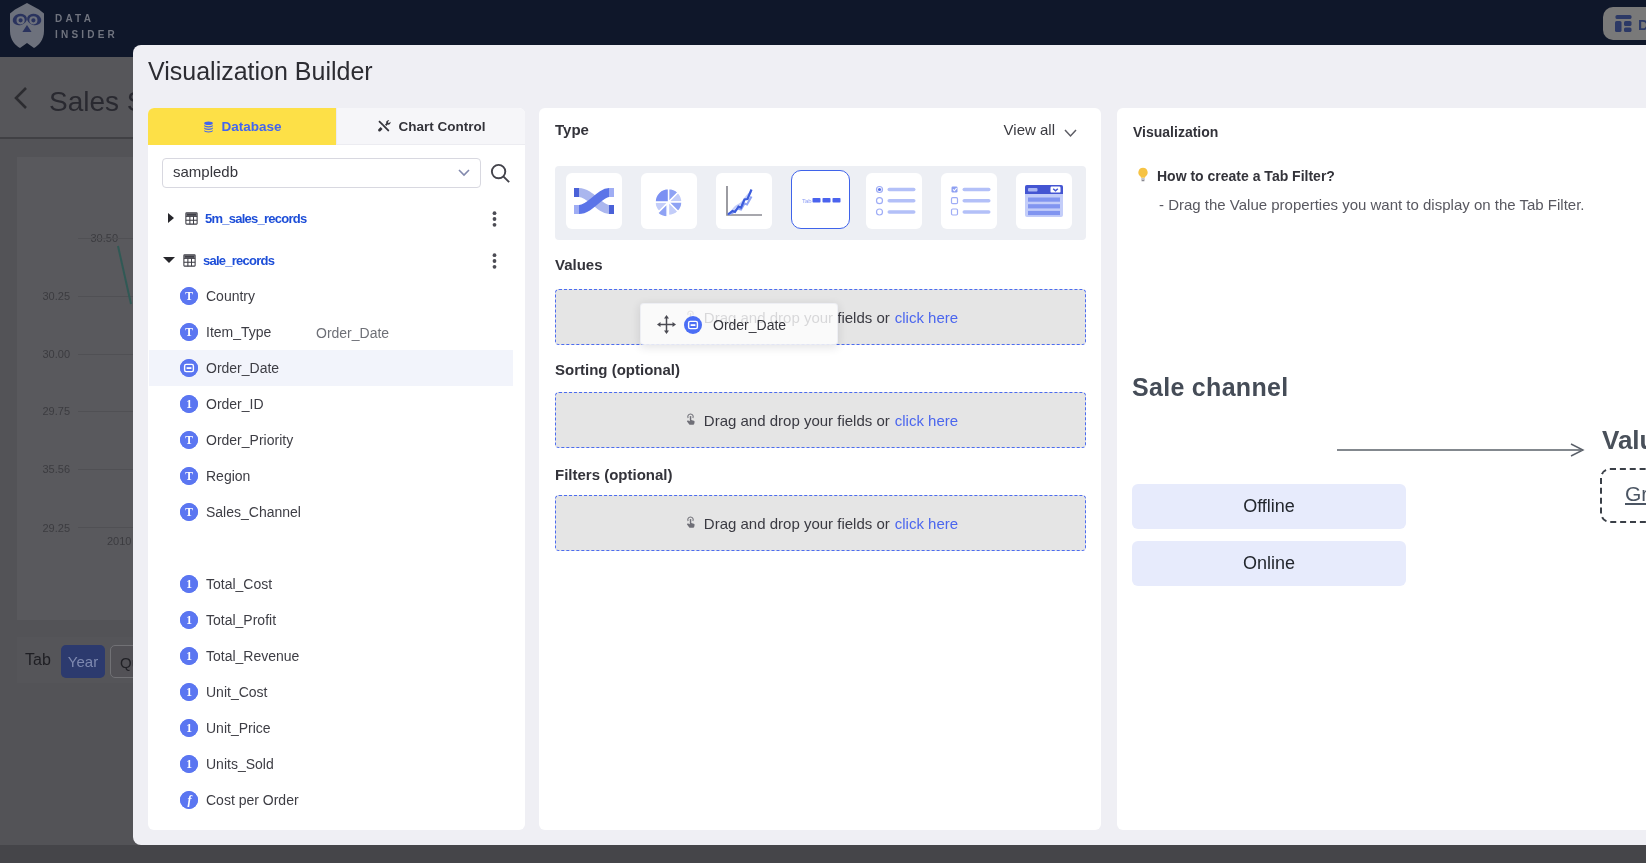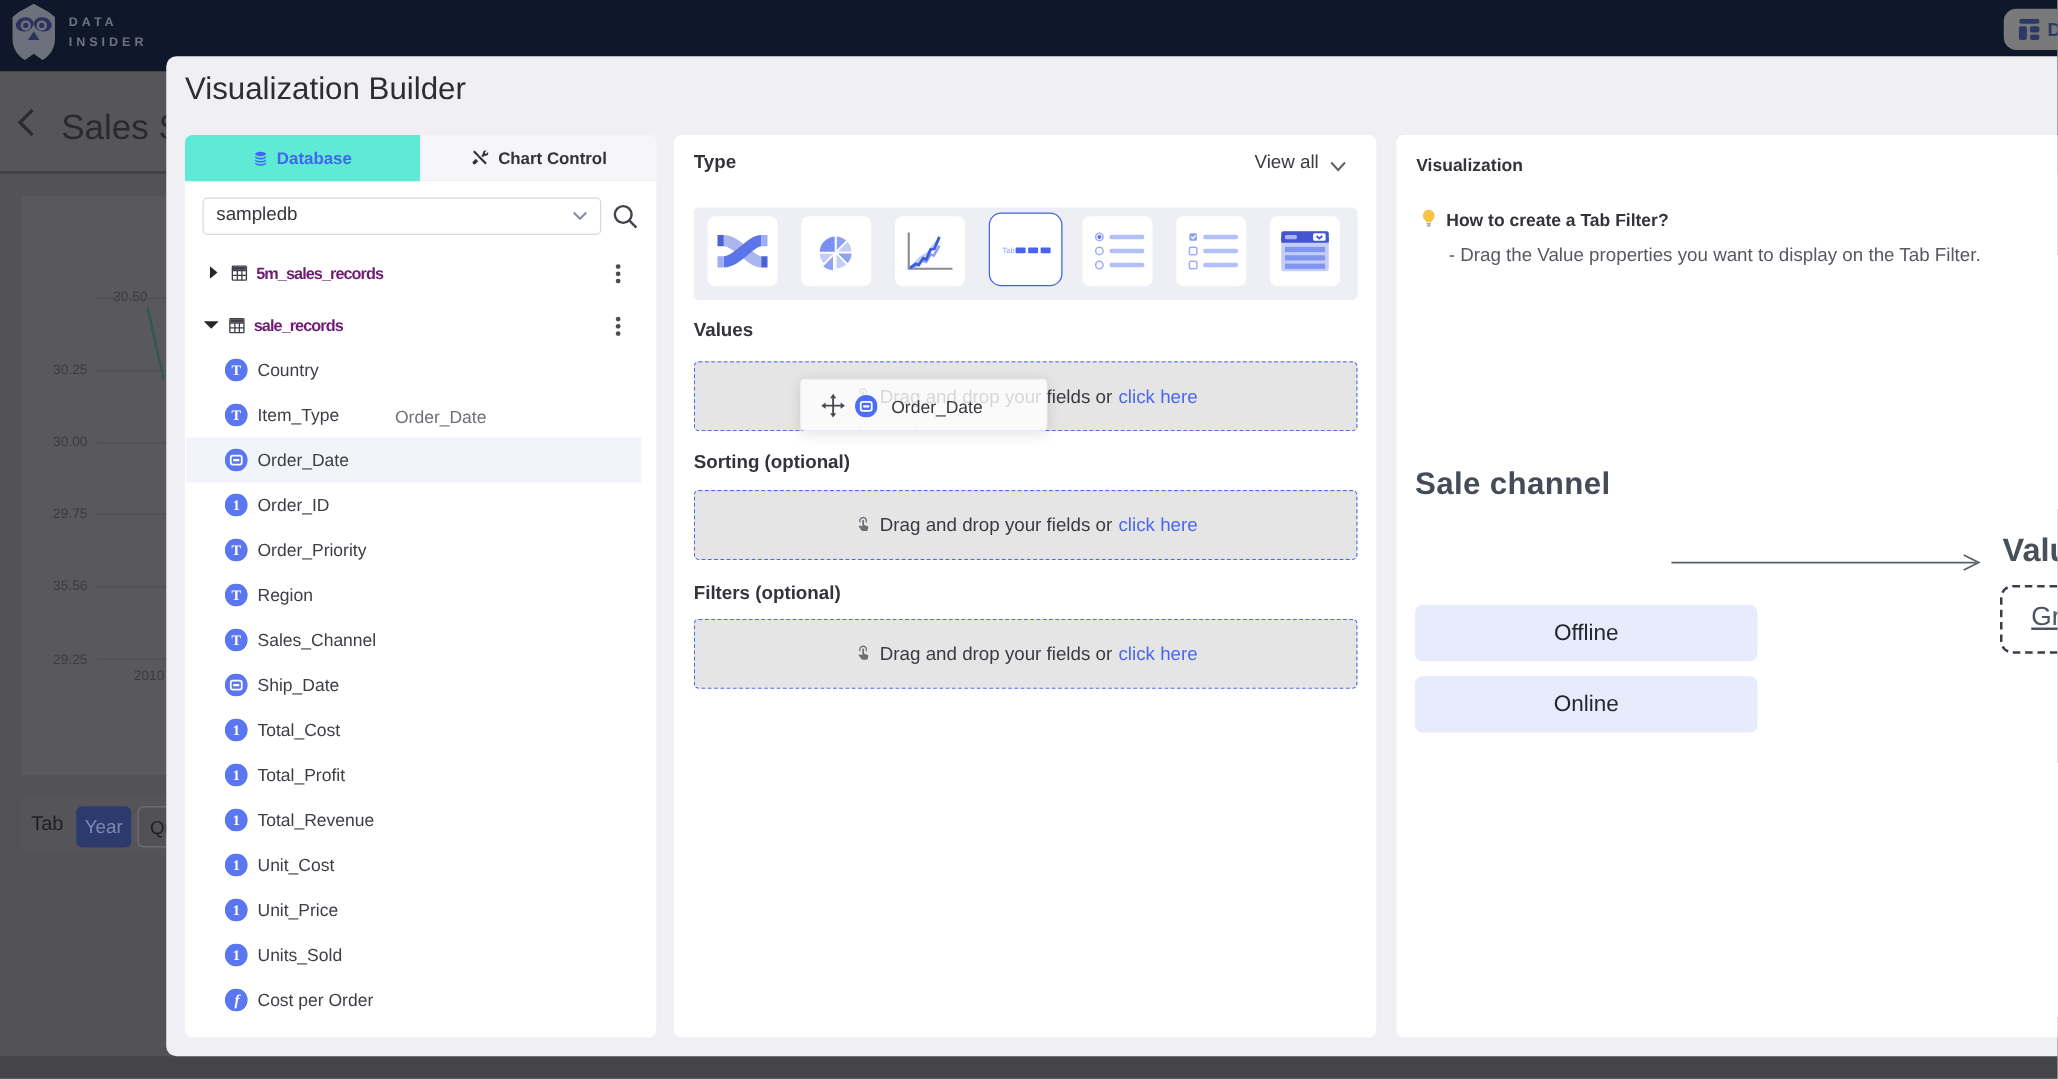--- a/index.html
+++ b/index.html
@@ -22,26 +22,26 @@
   #backtitle { position:absolute; left:49px; top:86px; font-size:28px; color:#292930; }
 
   
   #modal { position:absolute; left:133px; top:45px; width:1513px; height:800px; background:#efeff4; border-radius:8px 0 0 8px; }
   #mtitle { position:absolute; left:15px; top:12px; font-size:25px; color:#2c2c32; }
   .card { position:absolute; top:63px; height:722px; background:#ffffff; border-radius:6px; }
   #cardL { left:15px; width:377px; }
   #cardM { left:406px; width:562px;padding-left:42px; }
   #cardR { left:984px; width:540px; border-radius:6px 0 0 6px; }
   .tab { position:absolute; top:0; height:37px; display:flex; align-items:center; justify-content:center; font-size:13.5px; font-weight:bold; }
-  #tabA { left:0; width:188px; color:#4365f0; background:#5eead4; border-radius:6px 0 0 0; }
+  #tabA { left:0; width:188px; color:#4365f0; background:#fde047; border-radius:6px 0 0 0; }
   #tabB { left:188px; width:189px; color:#33333a; background:#f6f6f9; border-radius:0 6px 0 0; border-bottom:1px solid #ececf1; border-left:1px solid #ececf1; }
   #searchbox { position:absolute; left:14px; top:50px; width:319px; height:30px; border:1px solid #d8d8e0; border-radius:4px; background:#fff; }
   #searchbox span { position:absolute; left:10px; top:4px; font-size:15px; color:#36363c; }
   .trow { position:absolute; left:0; height:26px; display:flex; align-items:center; }
-  .trowtxt { font-size:13px; font-weight:bold; color:#701a75; letter-spacing:-0.75px; }
+  .trowtxt { font-size:13px; font-weight:bold; color:#1d4ed8; letter-spacing:-0.75px; }
   .kebab { position:absolute; color:#55555d; font-size:15px; letter-spacing:0; }
   .frow { position:absolute; left:0; width:377px; height:36px; }
   .ficon { position:absolute; left:32px; top:9px; width:18px; height:18px; border-radius:50%; background:#5b76f1; color:#fff; text-align:center; }
   .ftxt { position:absolute; left:58px; top:10px; font-size:14px; color:#3d3d44; }
   #selrow { position:absolute; left:1px; top:242px; width:364px; height:36px; background:#f2f4fb; }
 
   
   .h15 { font-size:15px; font-weight:bold; color:#33333a; }
   #typestrip { position:absolute; left:16px; top:58px; width:531px; height:74px; background:#edeff4; border-radius:4px; }
   .ticon { position:absolute; top:65px; width:56px; height:56px; background:#fff; border-radius:6px; }
@@ -236,28 +236,20 @@
           </svg></span>
         <span class="ftxt">Region</span>
       </div>
       <div class="frow" style="top:386px">
         <span class="ficon"><svg width="18" height="18" viewBox="0 0 18 18">
             <circle cx="9" cy="9" r="9" fill="#5b76f1"></circle>
             <text x="9" y="13.2" font-family="Liberation Serif" font-size="11.5" font-weight="bold" fill="#fff" text-anchor="middle">T</text>
           </svg></span>
         <span class="ftxt">Sales_Channel</span>
       </div>
-      <div class="frow" style="top:422px">
-        <span class="ficon"><svg width="18" height="18" viewBox="0 0 18 18">
-            <circle cx="9" cy="9" r="9" fill="#5b76f1"></circle>
-            <rect x="4.6" y="5.4" width="8.8" height="7.2" rx="1.6" fill="none" stroke="#fff" stroke-width="1.4"></rect>
-            <rect x="6.6" y="8.2" width="4.8" height="1.8" fill="#fff"></rect>
-          </svg></span>
-        <span class="ftxt">Ship_Date</span>
-      </div>
       <div class="frow" style="top:458px">
         <span class="ficon"><svg width="18" height="18" viewBox="0 0 18 18">
             <circle cx="9" cy="9" r="9" fill="#5b76f1"></circle>
             <text x="9" y="13.2" font-family="Liberation Serif" font-size="11.5" font-weight="bold" fill="#fff" text-anchor="middle">1</text>
           </svg></span>
         <span class="ftxt">Total_Cost</span>
       </div>
       <div class="frow" style="top:494px">
         <span class="ficon"><svg width="18" height="18" viewBox="0 0 18 18">
             <circle cx="9" cy="9" r="9" fill="#5b76f1"></circle>

